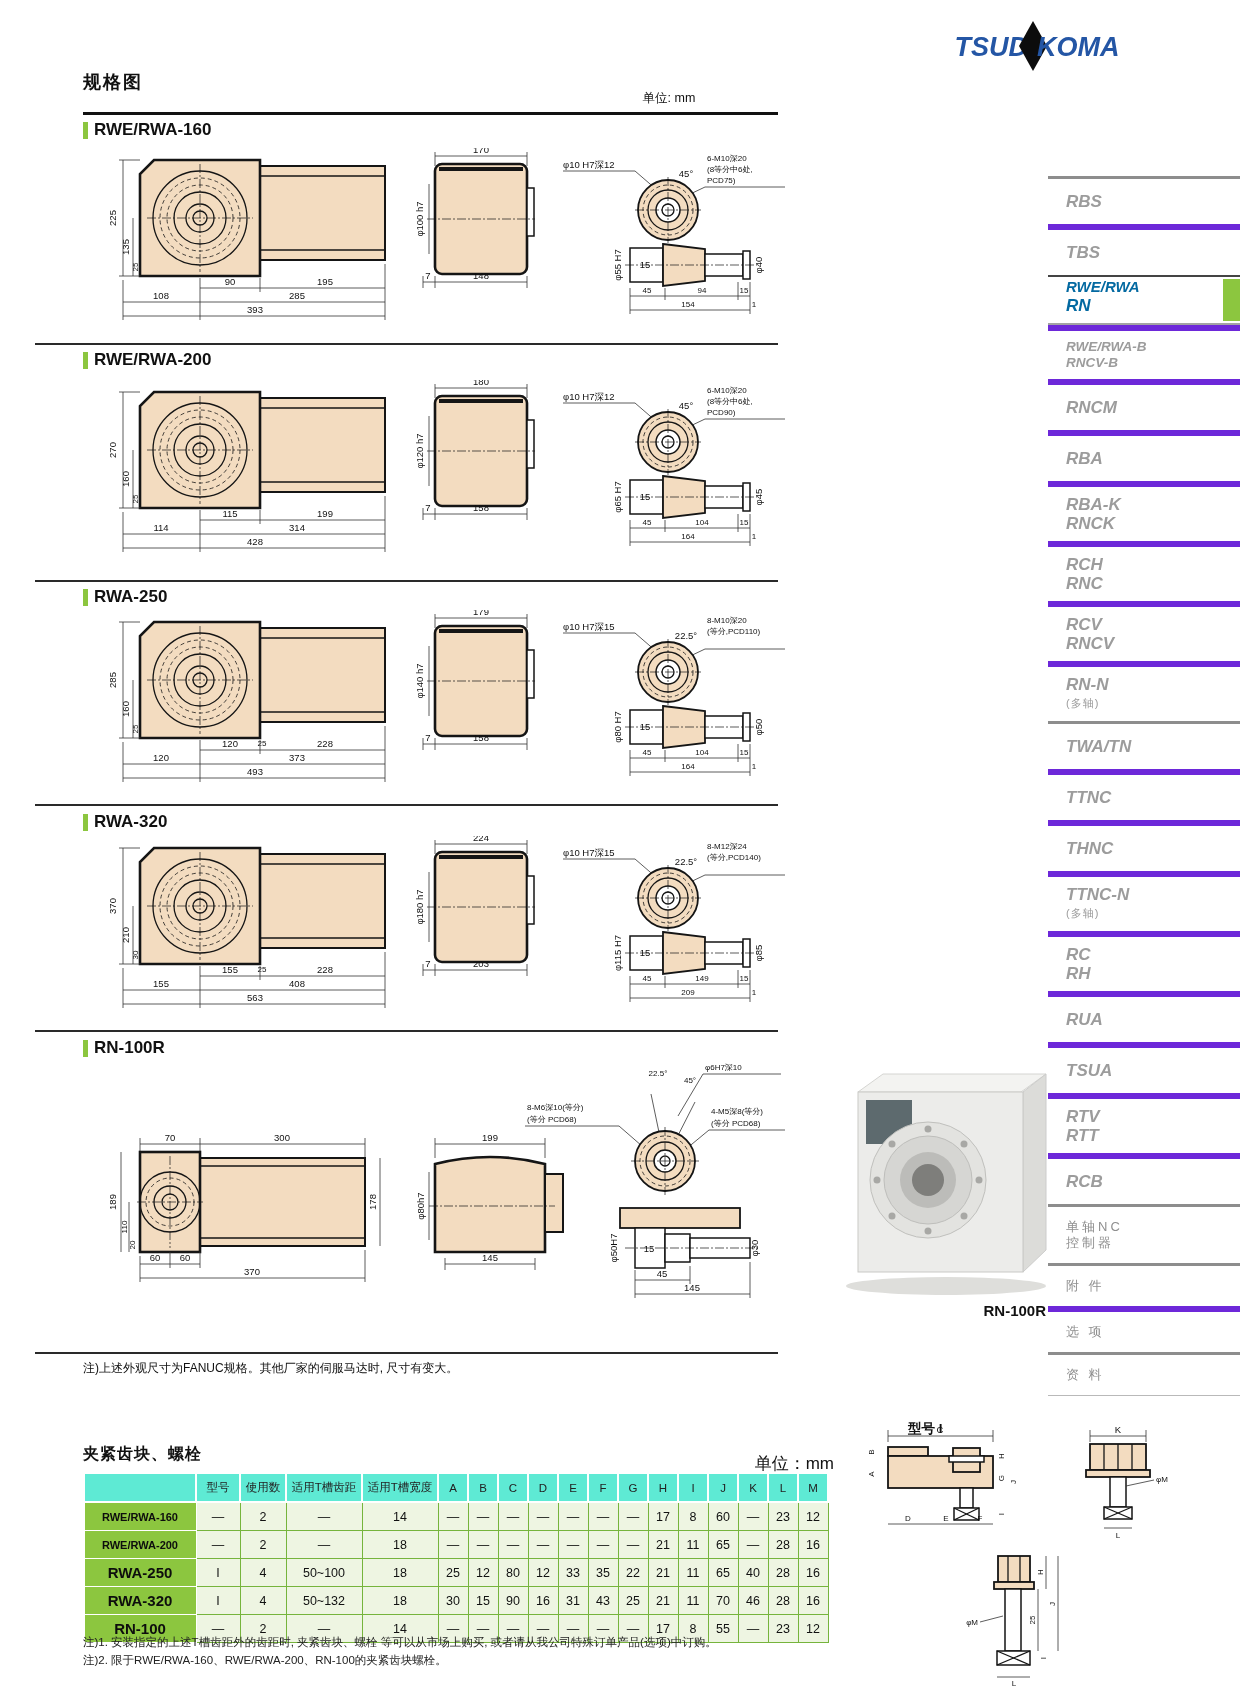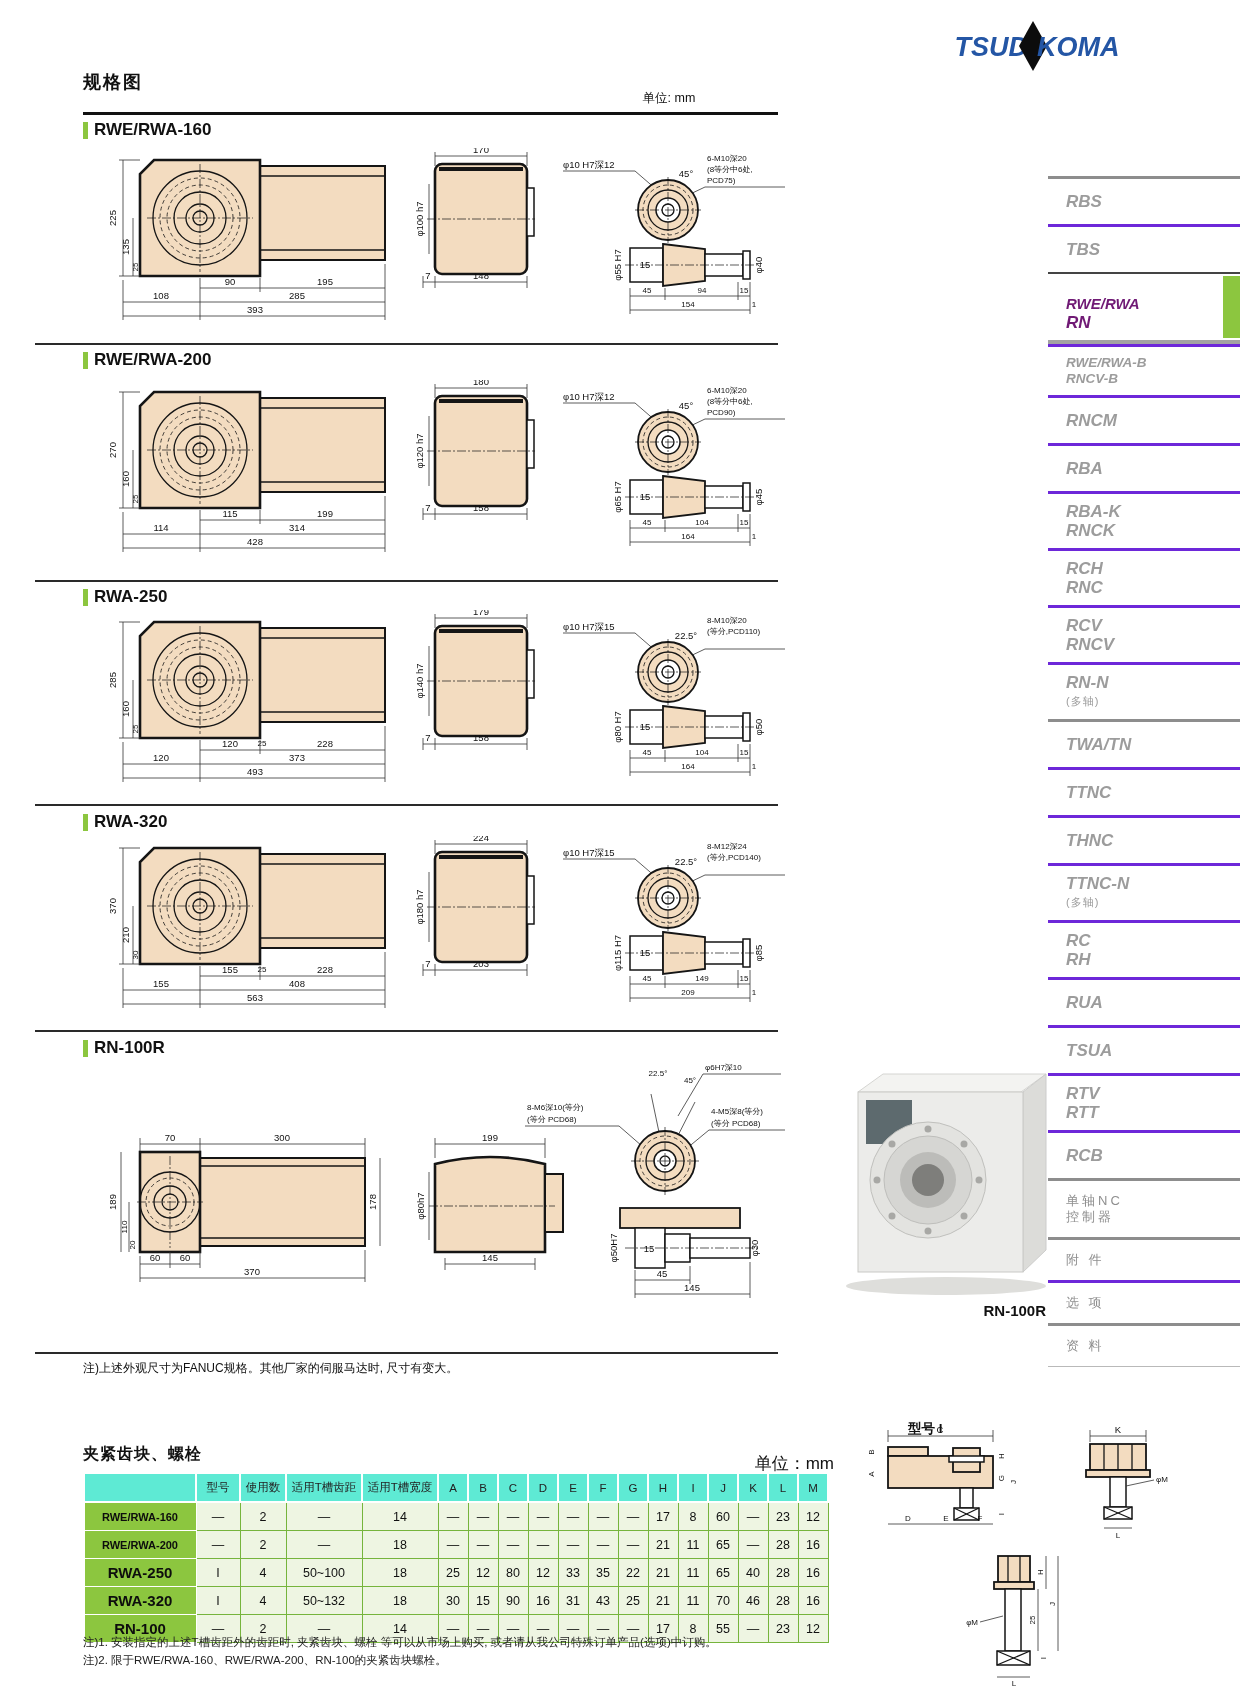--- a/index.html
+++ b/index.html
@@ -25,29 +25,29 @@
   .lnd{fill:none;stroke:#151515;stroke-width:.8;stroke-dasharray:4 3}
   .lnt{fill:none;stroke:#151515;stroke-width:.7;stroke-dasharray:9 2 2 2}
   .lnb{fill:none;stroke:#151515;stroke-width:4}
   .dim{fill:none;stroke:#333;stroke-width:.8}
   .dt{font-size:9.5px;fill:#111;text-anchor:middle}
   .ts{text-anchor:start}
   .te{text-anchor:end}
   .sm{font-size:8px}
   
   .sidebar{left:1048px;top:176px;width:192px}
-  .sb-item{position:relative;border-top:3px solid #6d28d9;padding:13px 0 13px 18px;
+  .sb-item{position:relative;border-top:6px solid #6d28d9;padding:13px 0 13px 18px;
            color:#9c9c9c;font-weight:bold;font-style:italic;font-size:17px;line-height:19px}
   .sb-item.dbl{padding:8px 0 8px 18px}
   .sb-item .l1,.sb-item .l2{display:block}
   .sb-item.sub{font-size:13.5px;line-height:16px}
   .sb-item.cn{font-style:normal;font-weight:normal;font-size:13px;line-height:16px;
               color:#8f8f8f;letter-spacing:3px;padding:12px 0 12px 18px}
   .sb-item.thick{border-top:3px solid #8d8d8d}
-  .sb-item.active{border-top:2px solid #444;border-bottom:4px solid #a3a3a3;color:#701a75;padding:20px 0 8px 18px}
+  .sb-item.active{border-top:2px solid #444;border-bottom:2px solid #a3a3a3;color:#0369a1;padding:0 0 8px 18px}
   .sb-item.active .l1{font-size:15px}
   .sb-item.active .l2{font-size:17px}
   .sb-item.active .tab{position:absolute;right:0;top:2px;bottom:2px;width:17px;background:#8cc63f}
   .sb-end{border-top:1px solid #b9b9b9}
   .cnsub{font-size:11px;letter-spacing:1px;font-style:normal;font-weight:normal}
   
   .clamp-title{left:83px;top:1444px;font-size:16px;font-weight:bold;letter-spacing:1px}
   .unit-table{left:650px;top:1452px;width:184px;text-align:right;font-size:17px}
   .clamp{left:83px;top:1472px}
   table{border-collapse:collapse}

